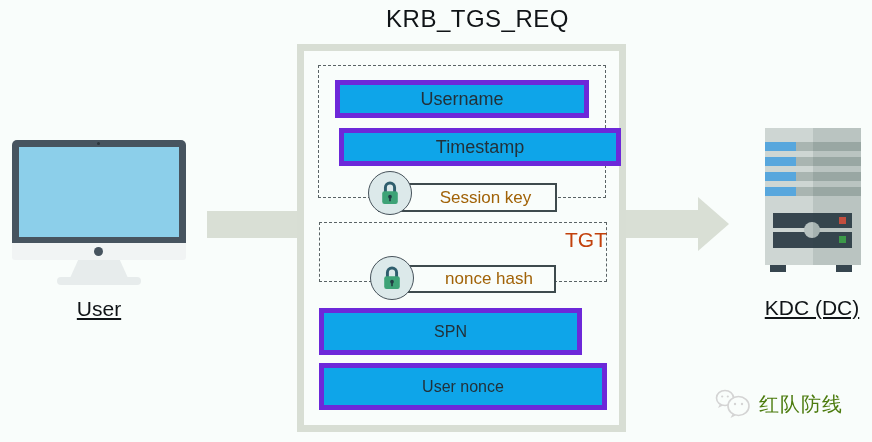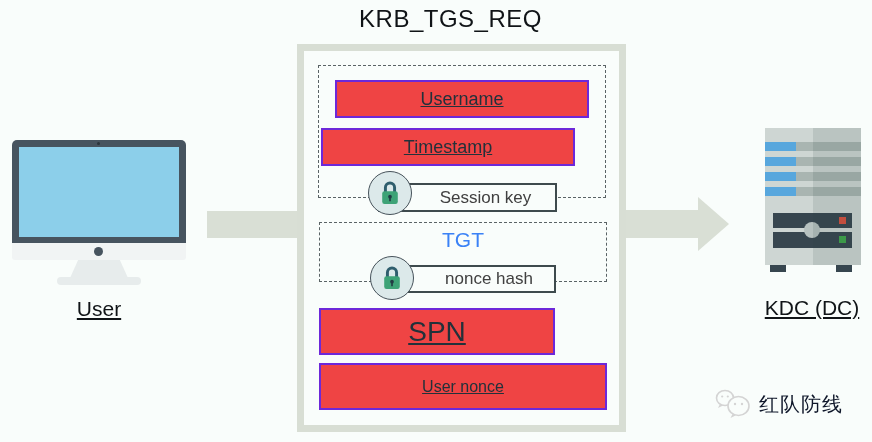--- a/index.html
+++ b/index.html
@@ -10,56 +10,56 @@
   #stage{
     position:relative;
     width:872px;height:442px;
     background:#f9fdfb;
     overflow:hidden;
   }
   .abs{position:absolute;box-sizing:border-box;}
 
   
   .diagram-title{
-    left:286px;top:5px;width:329px;height:32px;
+    left:313px;top:5px;width:329px;height:32px;
     text-align:center;font-size:24px;color:#101417;letter-spacing:.5px;
   }
 
   
   .outer-frame{
     left:297px;top:44px;width:329px;height:388px;
     border:7px solid #d8ded4;background:#f9fdfb;
   }
 
   
   .dashed{border:1px dashed #5a6365;}
   .group-auth{left:318px;top:65px;width:288px;height:133px;}
   .group-tgt{left:319px;top:222px;width:288px;height:60px;}
 
   
   .field{
-    border:2px solid #6d28d9;background:#ef4444;
+    border:5px solid #6d28d9;background:#0ea5e9;
     display:flex;align-items:center;justify-content:center;
-    font-size:18px;color:#22313a;text-decoration:underline;
+    font-size:18px;color:#22313a;
   }
   .field-username{left:335px;top:80px;width:254px;height:38px;}
-  .field-timestamp{left:321px;top:128px;width:254px;height:38px;text-align:right;}
-  .field-spn{left:319px;top:308px;width:236px;height:47px;font-size:28px;}
+  .field-timestamp{left:339px;top:128px;width:282px;height:38px;text-align:right;}
+  .field-spn{left:319px;top:308px;width:263px;height:47px;font-size:16px;}
   .field-nonce{left:319px;top:363px;width:288px;height:47px;font-size:16px;}
 
   .tgt-label{
     left:319px;top:228px;width:288px;height:28px;
-    text-align:center;font-size:21px;color:#3b82f6;
+    text-align:right;font-size:21px;color:#c2410c;
   }
 
   
   .enc-box{
     border:2px solid #3e4a4d;background:#f9fdfb;
     display:flex;align-items:center;justify-content:center;
-    font-size:17px;color:#404040;
+    font-size:17px;color:#a16207;
   }
   .enc-session{left:378px;top:183px;width:179px;height:29px;padding-left:36px;}
   .enc-krbtgt{left:400px;top:265px;width:156px;height:28px;padding-left:22px;}
   .lock-circle{
     border-radius:50%;background:#dce9ea;border:1px solid #46525a;
     display:flex;align-items:center;justify-content:center;z-index:3;
   }
   .lock-session{left:368px;top:171px;width:44px;height:44px;}
   .lock-krbtgt{left:370px;top:256px;width:44px;height:44px;}
 
@@ -96,21 +96,21 @@
   .srv-led-red{left:839px;top:217px;width:7px;height:7px;background:#d8503e;z-index:2;}
   .srv-led-green{left:839px;top:236px;width:7px;height:7px;background:#3fa64a;z-index:2;}
   .srv-foot-l{left:770px;top:265px;width:16px;height:7px;background:#37464f;}
   .srv-foot-r{left:836px;top:265px;width:16px;height:7px;background:#37464f;}
   .srv-shade{left:813px;top:128px;width:48px;height:137px;background:rgba(43,62,62,0.12);z-index:3;}
 
   
   .watermark{
     left:714px;top:384px;width:156px;height:40px;
     display:flex;align-items:center;gap:7px;
-    color:#0f172a;font-size:20px;letter-spacing:1px;
+    color:#4d7c0f;font-size:20px;letter-spacing:1px;
   }
 </style>
 </head>
 <body>
 
 <div id="stage">
 
   <div class="abs diagram-title">KRB_TGS_REQ</div>
 
   <div class="abs arrow-shaft arrow-left"></div>

